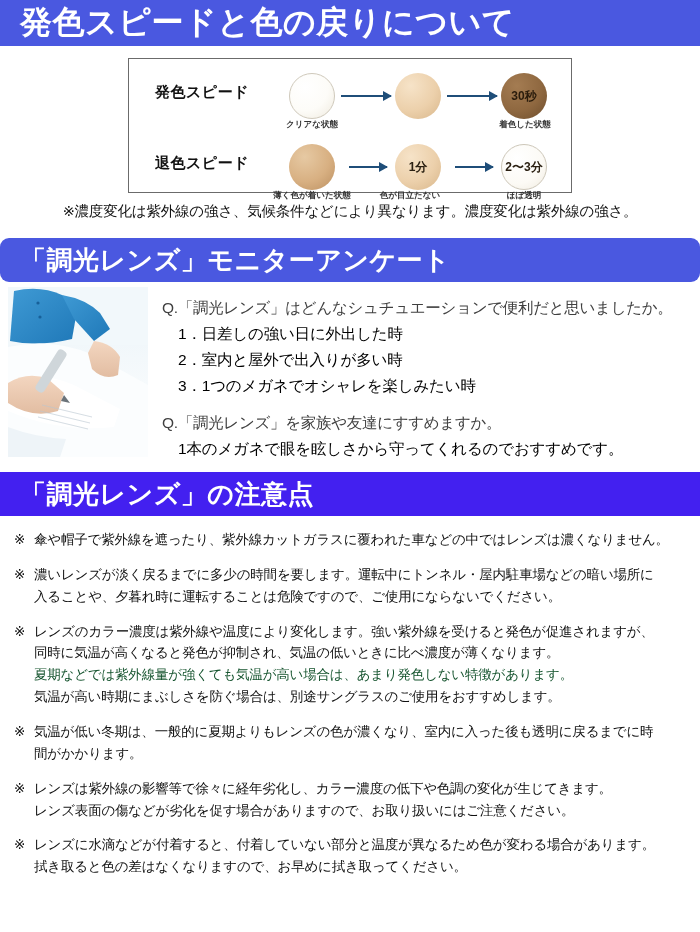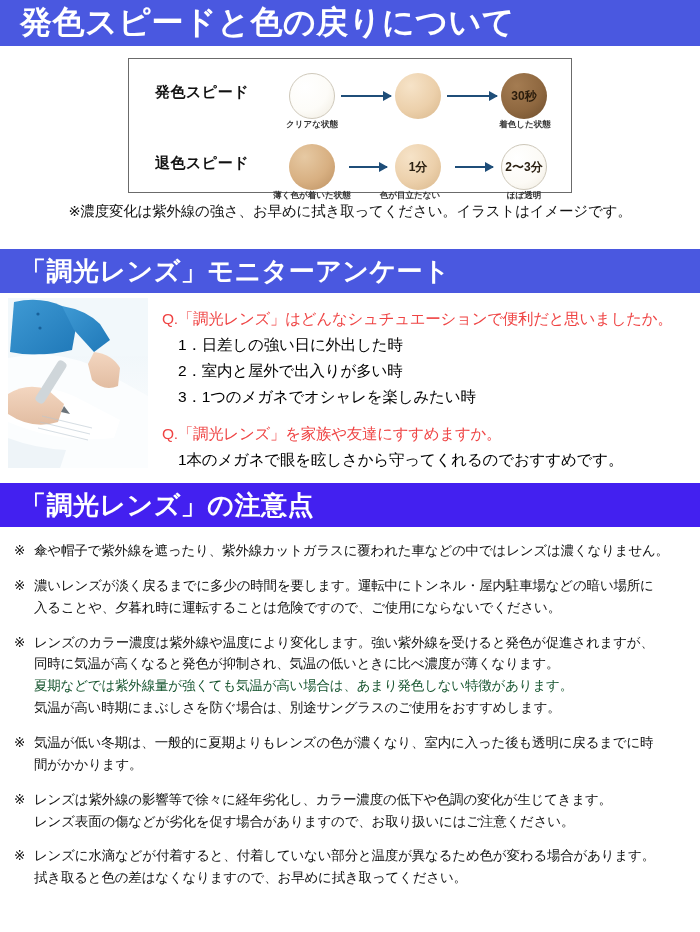--- a/index.html
+++ b/index.html
@@ -112,21 +112,21 @@
   .sec2 { position: relative; padding: 10px 0 10px 0; height: 190px; }
   .photo {
     position: absolute;
     left: 8px; top: 5px;
     width: 140px; height: 170px;
     overflow: hidden;
     background: #eef5fa;
   }
   .qa-wrap { margin-left: 162px; padding-top: 6px; }
   .q-line {
-    color: #ef4444;
+    color: #404040;
     font-size: 15.5px;
     letter-spacing: -0.3px;
     white-space: nowrap;
   }
   .a-item {
     font-size: 15.5px;
     color: #000000;
     padding-left: 16px;
     margin-top: 5px;
     letter-spacing: -0.2px;
@@ -190,24 +190,24 @@
         <span class="lens-cap" style="left:224px; width:90px;">色が目立たない</span>
         <div class="arrow" style="left:314px; width:38px;"></div>
         <div class="lens faint" style="left:360px;">
           <span>2〜3分</span>
         </div>
         <span class="lens-cap" style="left:348px; width:70px;">ほぼ透明</span>
       </div>
 
     </div>
 
-    <div class="note1">※濃度変化は紫外線の強さ、お早めに拭き取ってください。イラストはイメージです。</div>
-  </div>
-
-  <div class="banner banner-2" style="margin-top:28px;">
+    <div class="note1">※濃度変化は紫外線の強さ、気候条件などにより異なります。濃度変化は紫外線の強さ。</div>
+  </div>
+
+  <div class="banner banner-2" style="margin-top:17px;border-radius:9px;">
     <span>「調光レンズ」モニターアンケート</span>
   </div>
 
   <div class="sec2">
 
     <div class="photo">
       <svg width="140" height="170" viewBox="0 0 140 170">
         <defs>
           <linearGradient id="deskg" x1="0" y1="0" x2="0" y2="1">
             <stop offset="0%" stop-color="#eaf3f8"></stop>

